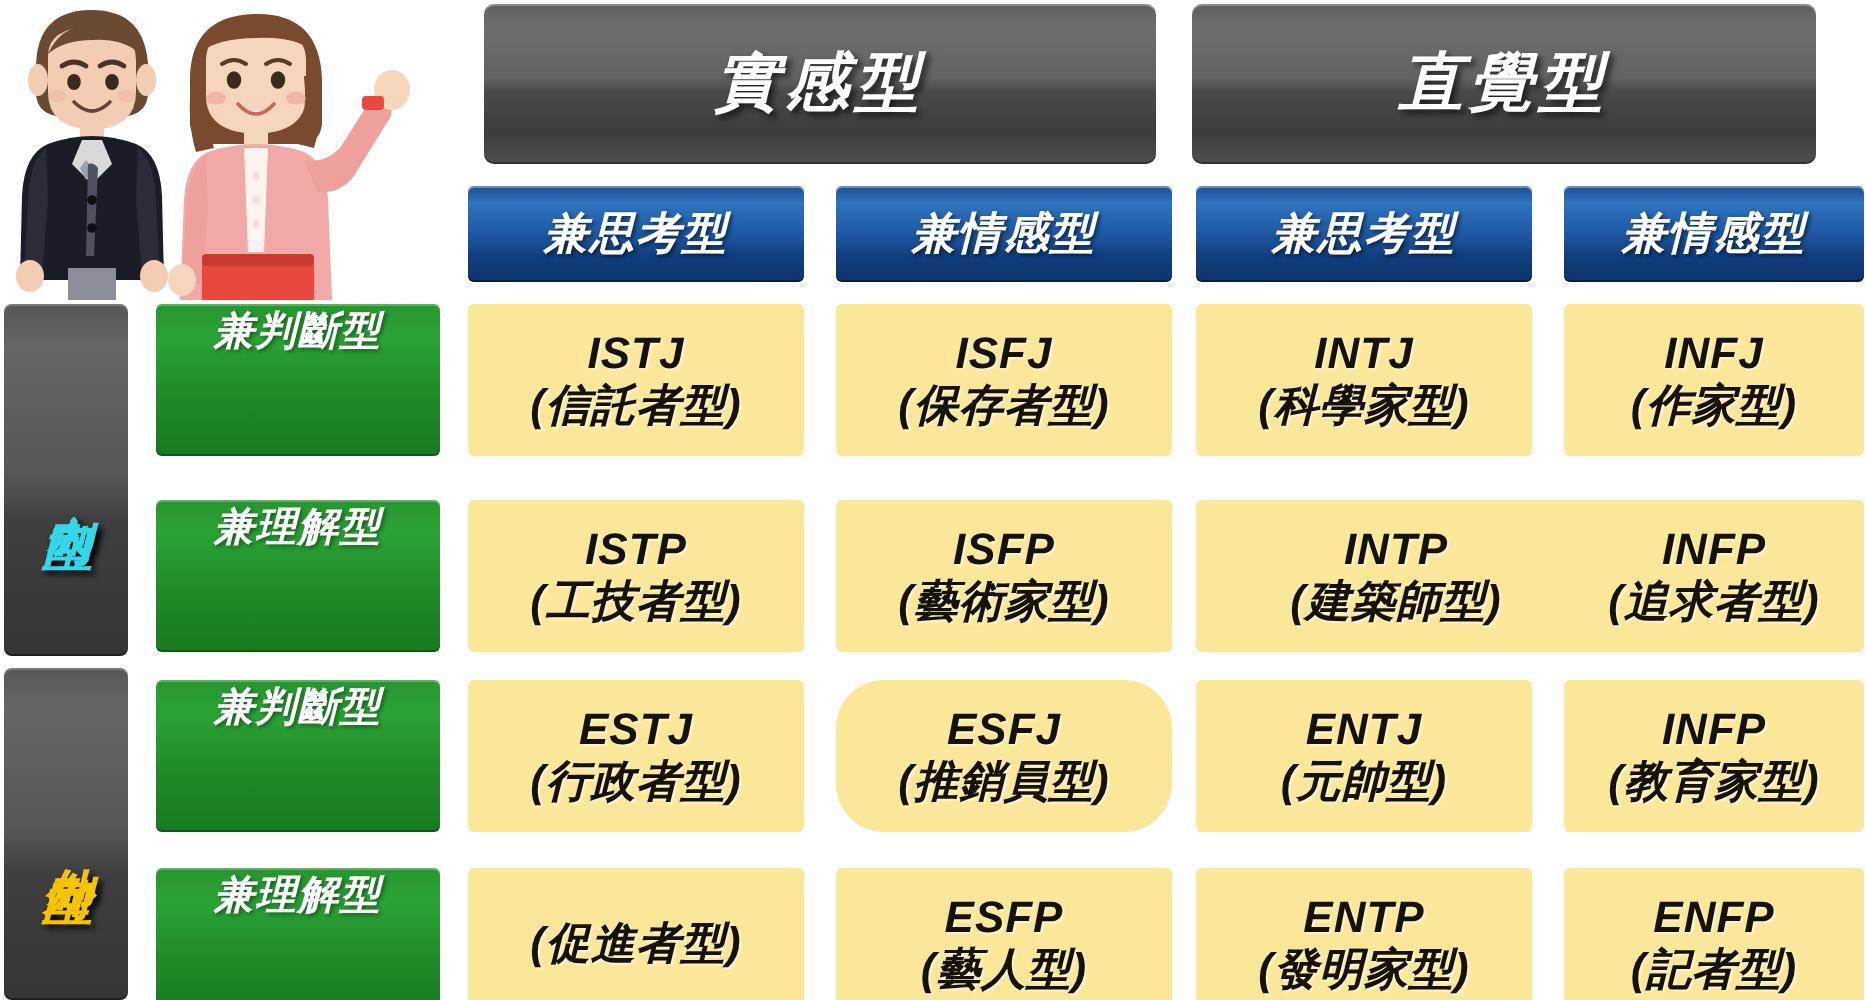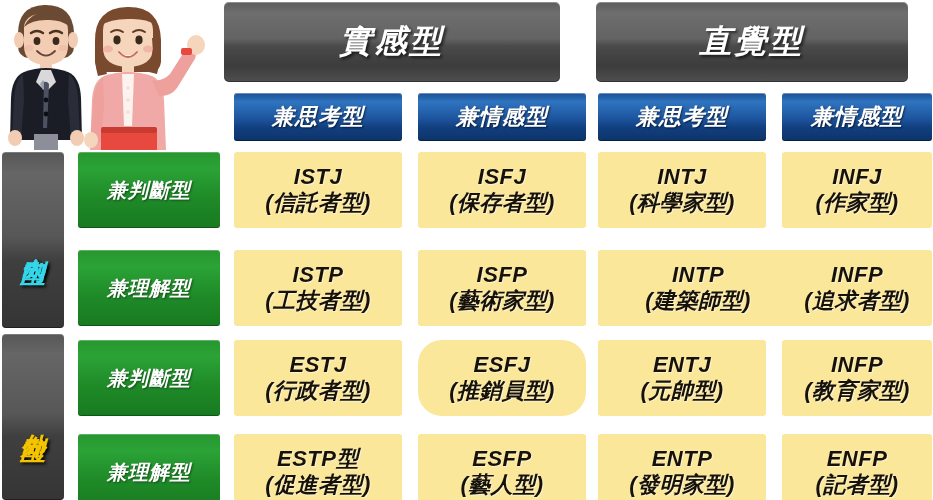--- a/index.html
+++ b/index.html
@@ -42,21 +42,21 @@
     justify-content: center;
   }
   .cat-header .txt {
     color: #ffffff;
     font-size: 32px;
     font-weight: bold;
     font-style: italic;
     letter-spacing: 3px;
     text-shadow: 2px 2px 3px rgba(0,0,0,.65);
   }
-  #cat-sensing  { left: 224px; width: 336px; top: 2px; }
+  #cat-sensing  { left: 242px; width: 336px; top: 2px; }
   #cat-intuit   { left: 596px; width: 312px; top: 2px; }
 
   
   .sub-header {
     position: absolute;
     top: 93px;
     height: 48px;
     border-radius: 3px;
     background: linear-gradient(180deg,
                 #1b4f92 0%, #2f74bf 18%, #1e56a0 52%,
@@ -110,21 +110,21 @@
     position: absolute;
     left: 78px;
     width: 142px;
     height: 76px;
     border-radius: 3px;
     background: linear-gradient(180deg,
                 #27962f 0%, #2ba336 22%, #1f8a28 60%, #187a20 100%);
     box-shadow: inset 0 1px 0 rgba(255,255,255,.25),
                 inset 0 -1px 0 rgba(0,0,0,.3);
     display: flex;
-    align-items: center;
+    align-items: flex-start;
     justify-content: center;
   }
   .row-label .txt {
     color: #ffffff;
     font-size: 20px;
     font-weight: bold;
     font-style: italic;
     letter-spacing: 1px;
     text-shadow: 1px 1px 2px rgba(0,0,0,.45);
   }
@@ -305,21 +305,20 @@
   <div class="cell" style="left:598px;top:340px;width:168px;">
     <span class="code">ENTJ</span>
     <span class="name">(元帥型)</span>
   </div>
   <div class="cell" style="left:782px;top:340px;width:150px;">
     <span class="code">INFP</span>
     <span class="name">(教育家型)</span>
   </div>
 
   <div class="cell" style="left:234px;top:434px;width:168px;">
-    <span class="code">ESTP型</span>
     <span class="name">(促進者型)</span>
   </div>
   <div class="cell" style="left:418px;top:434px;width:168px;">
     <span class="code">ESFP</span>
     <span class="name">(藝人型)</span>
   </div>
   <div class="cell" style="left:598px;top:434px;width:168px;">
     <span class="code">ENTP</span>
     <span class="name">(發明家型)</span>
   </div>

